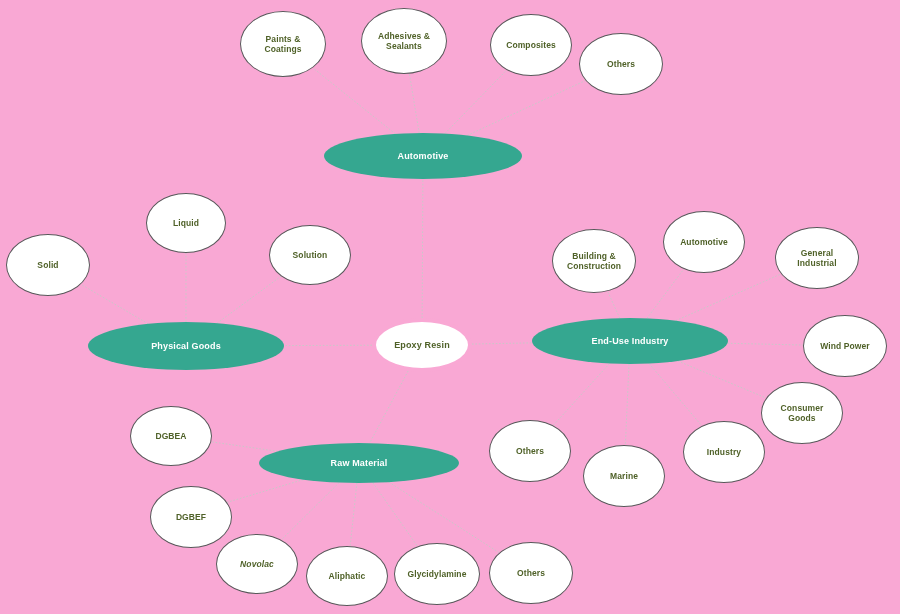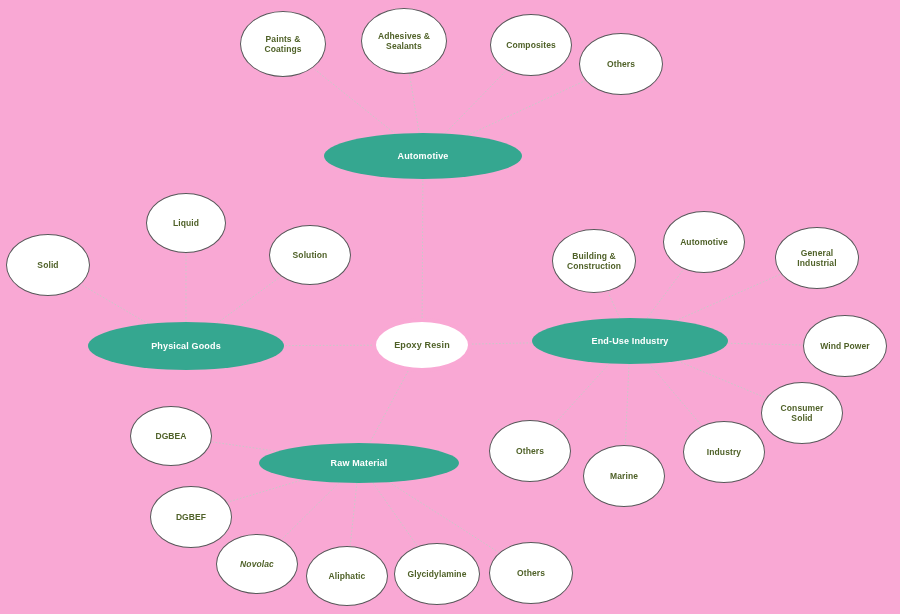--- a/index.html
+++ b/index.html
@@ -129,21 +129,21 @@
       </div>
       <div class="node node-leaf" style="left: 775px; top: 227px; width: 84px; height: 62px;">
         <span class="node-label">General
 Industrial</span>
       </div>
       <div class="node node-leaf" style="left: 803px; top: 315px; width: 84px; height: 62px;">
         <span class="node-label">Wind Power</span>
       </div>
       <div class="node node-leaf" style="left: 761px; top: 382px; width: 82px; height: 62px;">
         <span class="node-label">Consumer
-Solid</span>
+Goods</span>
       </div>
       <div class="node node-leaf" style="left: 683px; top: 421px; width: 82px; height: 62px;">
         <span class="node-label">Industry</span>
       </div>
       <div class="node node-leaf" style="left: 583px; top: 445px; width: 82px; height: 62px;">
         <span class="node-label">Marine</span>
       </div>
       <div class="node node-leaf" style="left: 489px; top: 420px; width: 82px; height: 62px;">
         <span class="node-label">Others</span>
       </div>

